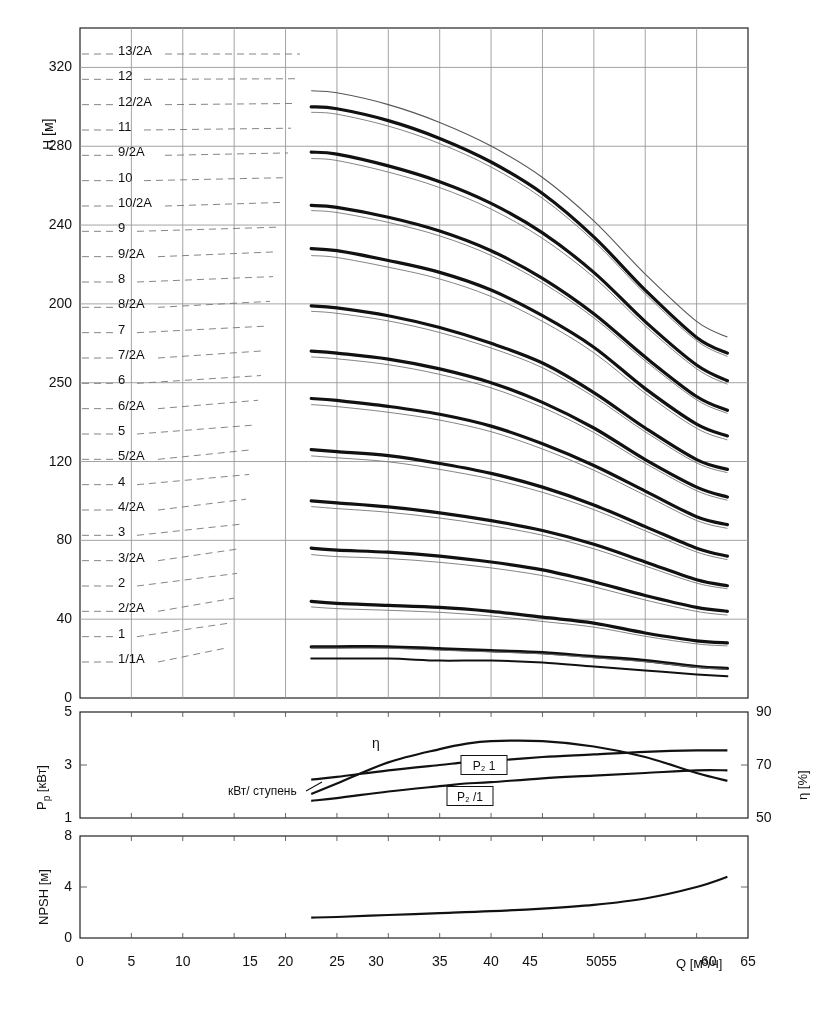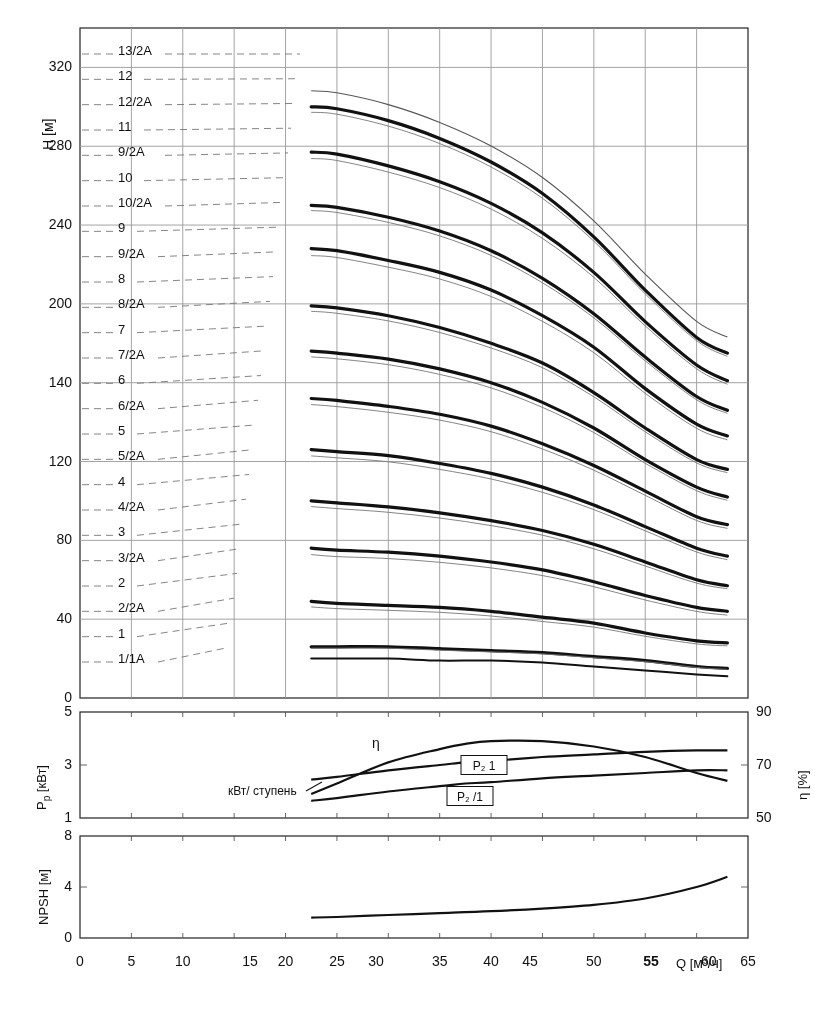--- a/index.html
+++ b/index.html
@@ -201,21 +201,21 @@
         <rect x="447" y="786.5" width="46" height="19" fill="#fff" stroke="#111" stroke-width="1"></rect>
         <text x="470" y="801" font-size="12" font-family="&quot;Liberation Sans&quot;, sans-serif" fill="#111" text-anchor="middle">P₂ /1</text>
       </g>
   </svg>
 
   <div id="tick-layer">
       <div class="tick" style="position: absolute; left: 32px; top: 58.4118px; text-align: right; width: 40px;">320</div>
       <div class="tick" style="position: absolute; left: 32px; top: 137.235px; text-align: right; width: 40px;">280</div>
       <div class="tick" style="position: absolute; left: 32px; top: 216.059px; text-align: right; width: 40px;">240</div>
       <div class="tick" style="position: absolute; left: 32px; top: 294.882px; text-align: right; width: 40px;">200</div>
-      <div class="tick" style="position: absolute; left: 32px; top: 373.706px; text-align: right; width: 40px;">140</div>
+      <div class="tick" style="position: absolute; left: 32px; top: 373.706px; text-align: right; width: 40px;">250</div>
       <div class="tick" style="position: absolute; left: 32px; top: 452.529px; text-align: right; width: 40px;">120</div>
       <div class="tick" style="position: absolute; left: 32px; top: 531.353px; text-align: right; width: 40px;">80</div>
       <div class="tick" style="position: absolute; left: 32px; top: 610.176px; text-align: right; width: 40px;">40</div>
       <div class="tick" style="position: absolute; left: 32px; top: 689px; text-align: right; width: 40px;">0</div>
       <div class="tick" style="position: absolute; left: 32px; top: 703px; text-align: right; width: 40px;">5</div>
       <div class="tick" style="position: absolute; left: 32px; top: 756px; text-align: right; width: 40px;">3</div>
       <div class="tick" style="position: absolute; left: 32px; top: 809px; text-align: right; width: 40px;">1</div>
       <div class="tick" style="position: absolute; left: 756px; top: 703px;">90</div>
       <div class="tick" style="position: absolute; left: 756px; top: 756px;">70</div>
       <div class="tick" style="position: absolute; left: 756px; top: 809px;">50</div>
@@ -226,21 +226,21 @@
       <div class="tick" style="position: absolute; width: 40px; text-align: center; left: 111.385px; top: 953px;">5</div>
       <div class="tick" style="position: absolute; width: 40px; text-align: center; left: 162.769px; top: 953px;">10</div>
       <div class="tick" style="position: absolute; width: 40px; text-align: center; left: 230px; top: 953px;">15</div>
       <div class="tick" style="position: absolute; width: 40px; text-align: center; left: 265.538px; top: 953px;">20</div>
       <div class="tick" style="position: absolute; width: 40px; text-align: center; left: 316.923px; top: 953px;">25</div>
       <div class="tick" style="position: absolute; width: 40px; text-align: left; left: 368.308px; top: 953px;">30</div>
       <div class="tick" style="position: absolute; width: 40px; text-align: center; left: 419.692px; top: 953px;">35</div>
       <div class="tick" style="position: absolute; width: 40px; text-align: center; left: 471.077px; top: 953px;">40</div>
       <div class="tick" style="position: absolute; width: 40px; text-align: center; left: 510px; top: 953px;">45</div>
       <div class="tick" style="position: absolute; width: 40px; text-align: center; left: 573.846px; top: 953px;">50</div>
-      <div class="tick" style="position: absolute; width: 40px; text-align: center; left: 631px; top: 953px; font-weight: bold;">55</div>
+      <div class="tick" style="position: absolute; width: 40px; text-align: center; left: 589px; top: 953px;">55</div>
       <div class="tick" style="position: absolute; width: 40px; text-align: right; left: 676.615px; top: 953px;">60</div>
       <div class="tick" style="position: absolute; width: 40px; text-align: center; left: 728px; top: 953px;">65</div>
     </div>
   <div id="stage-layer">
       <div class="curve-label" style="position: absolute; left: 118px; top: 43px;">13/2A</div>
       <div class="curve-label" style="position: absolute; left: 118px; top: 68.3333px;">12</div>
       <div class="curve-label" style="position: absolute; left: 118px; top: 93.6667px;">12/2A</div>
       <div class="curve-label" style="position: absolute; left: 118px; top: 119px;">11</div>
       <div class="curve-label" style="position: absolute; left: 118px; top: 144.333px;">9/2A</div>
       <div class="curve-label" style="position: absolute; left: 118px; top: 169.667px;">10</div>

